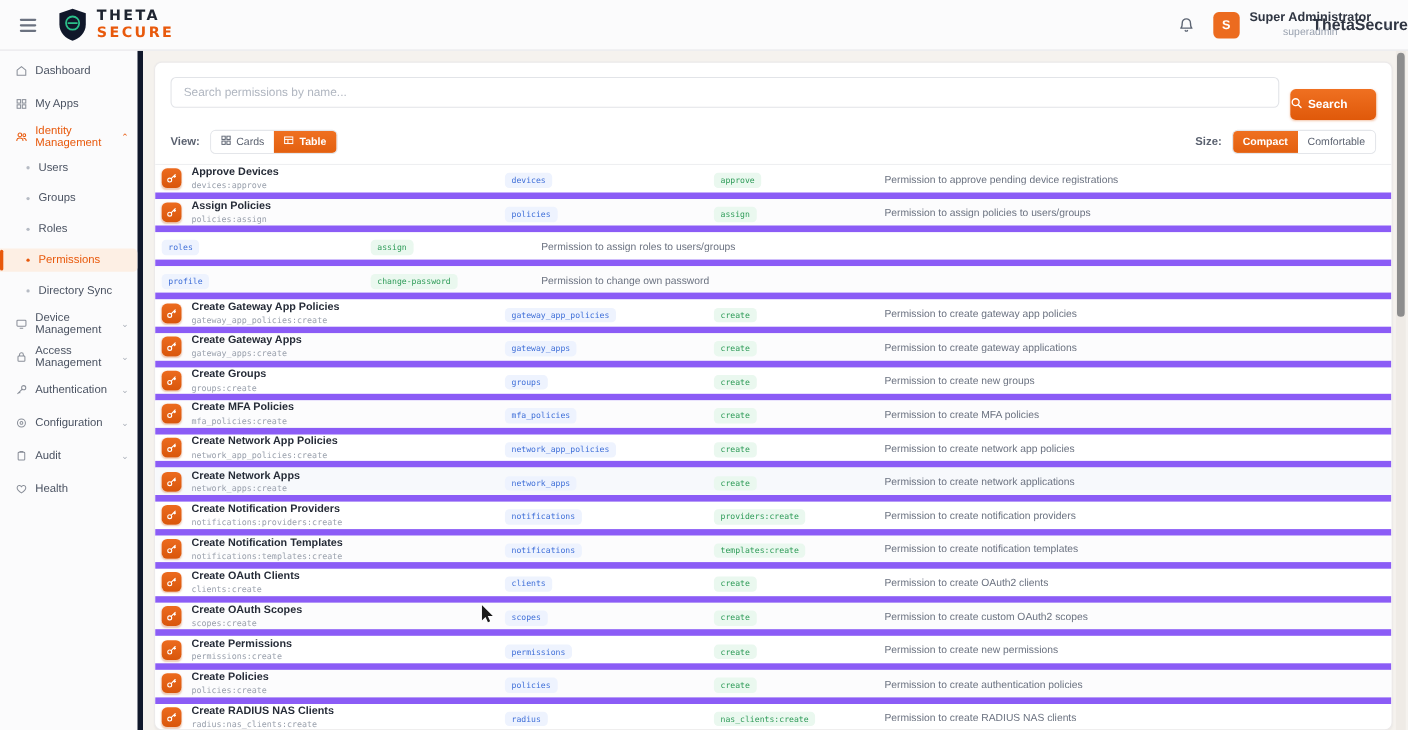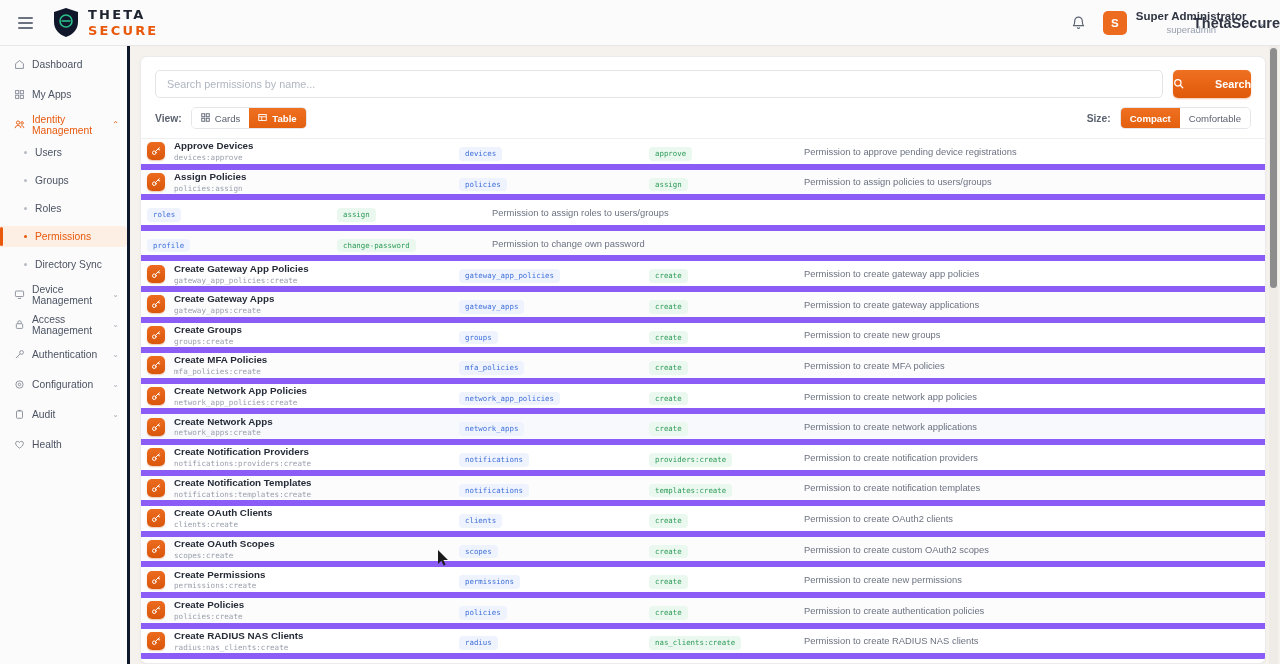--- a/index.html
+++ b/index.html
@@ -38,21 +38,21 @@
   .user-role { font-size: 9.5px; color: #98a0ae; text-align: center; }
   .caret { color: #9aa2b0; font-size: 10px; margin-left: 2px; }
 
   
   .body-row { display: flex; flex: 1; min-height: 0; }
 
   
   .sidebar {
     width: 130px; min-width: 130px;
     background: #fbfbfc;
-    border-right: 3px solid #0f172a;
+    border-right: 5px solid #0f172a;
     padding-top: 8px;
     overflow: hidden;
   }
   .nav-item {
     display: flex; align-items: center; gap: 7px;
     height: 21px; padding: 0 8px 0 14px;
     font-size: 10.3px; color: #4b5362; cursor: pointer;
     margin-bottom: 0; position: relative;
   }
   .nav-item .ico { width: 11px; height: 11px; display: inline-flex; align-items: center; justify-content: center; flex: 0 0 11px; color: #8a8f99; }
@@ -85,23 +85,24 @@
   .search-input {
     flex: 1; height: 28px; border: 1px solid #e2e4e8; border-radius: 5px;
     padding: 0 11px; font-size: 10.8px; color: #3a4150;
     font-family: "Liberation Sans", sans-serif; outline: none; background: #fff;
   }
   .search-input::placeholder { color: #b0b6c0; }
   .search-btn {
     height: 28px; min-width: 78px; border: none; border-radius: 5px; cursor: pointer;
     background: linear-gradient(180deg, #ef7021 0%, #e0590a 100%);
     color: #fff; font-size: 10.8px; font-weight: 700;
-    display: flex; align-items: center; justify-content: space-between; gap: 5px;
+    display: flex; align-items: center; justify-content: flex-start; gap: 5px;
     font-family: "Liberation Sans", sans-serif;
     box-shadow: 0 1px 2px rgba(224,89,10,.35);
+    margin-top: 11px;
   }
 
   .controls-row {
     display: flex; align-items: center;
     padding: 9px 14px 9px 14px;
     border-bottom: 1px solid #eeeff1;
   }
   .ctrl-label { font-size: 10.3px; color: #5b6270; font-weight: 700; margin-right: 9px; }
   .seg { display: flex; border: 1px solid #e4e6ea; border-radius: 5px; overflow: hidden; background: #fff; }
   .seg-btn {

